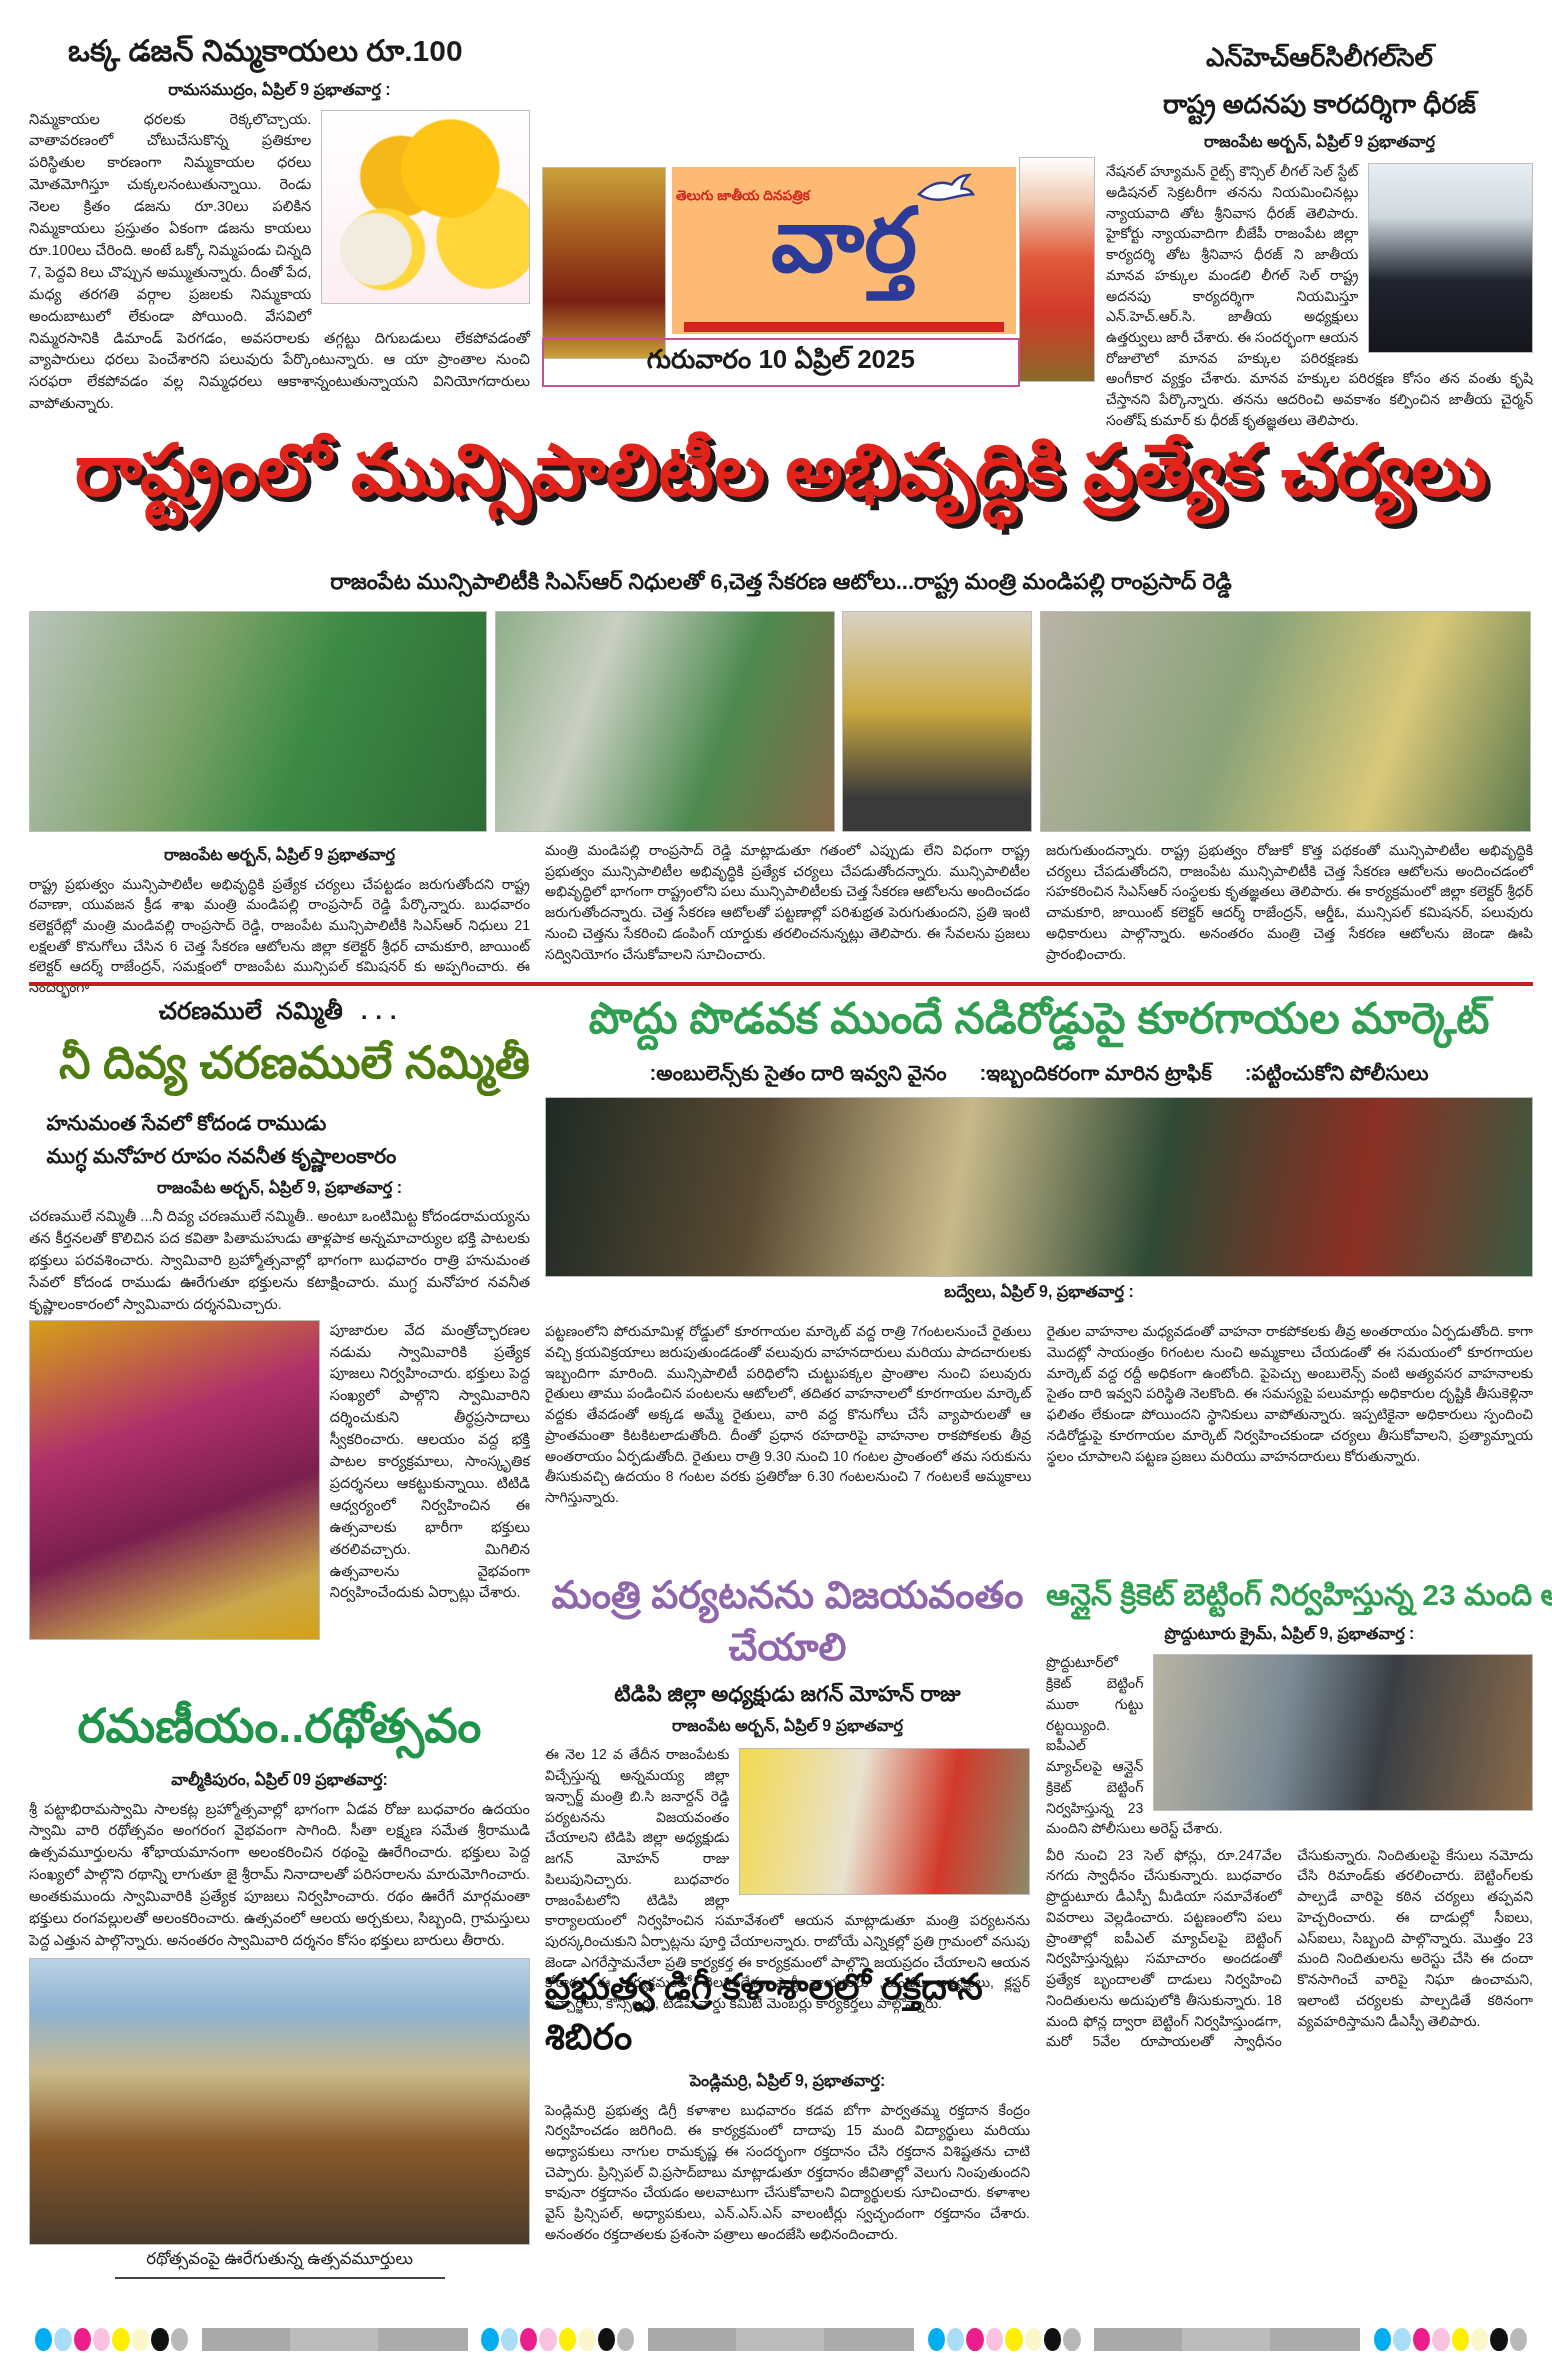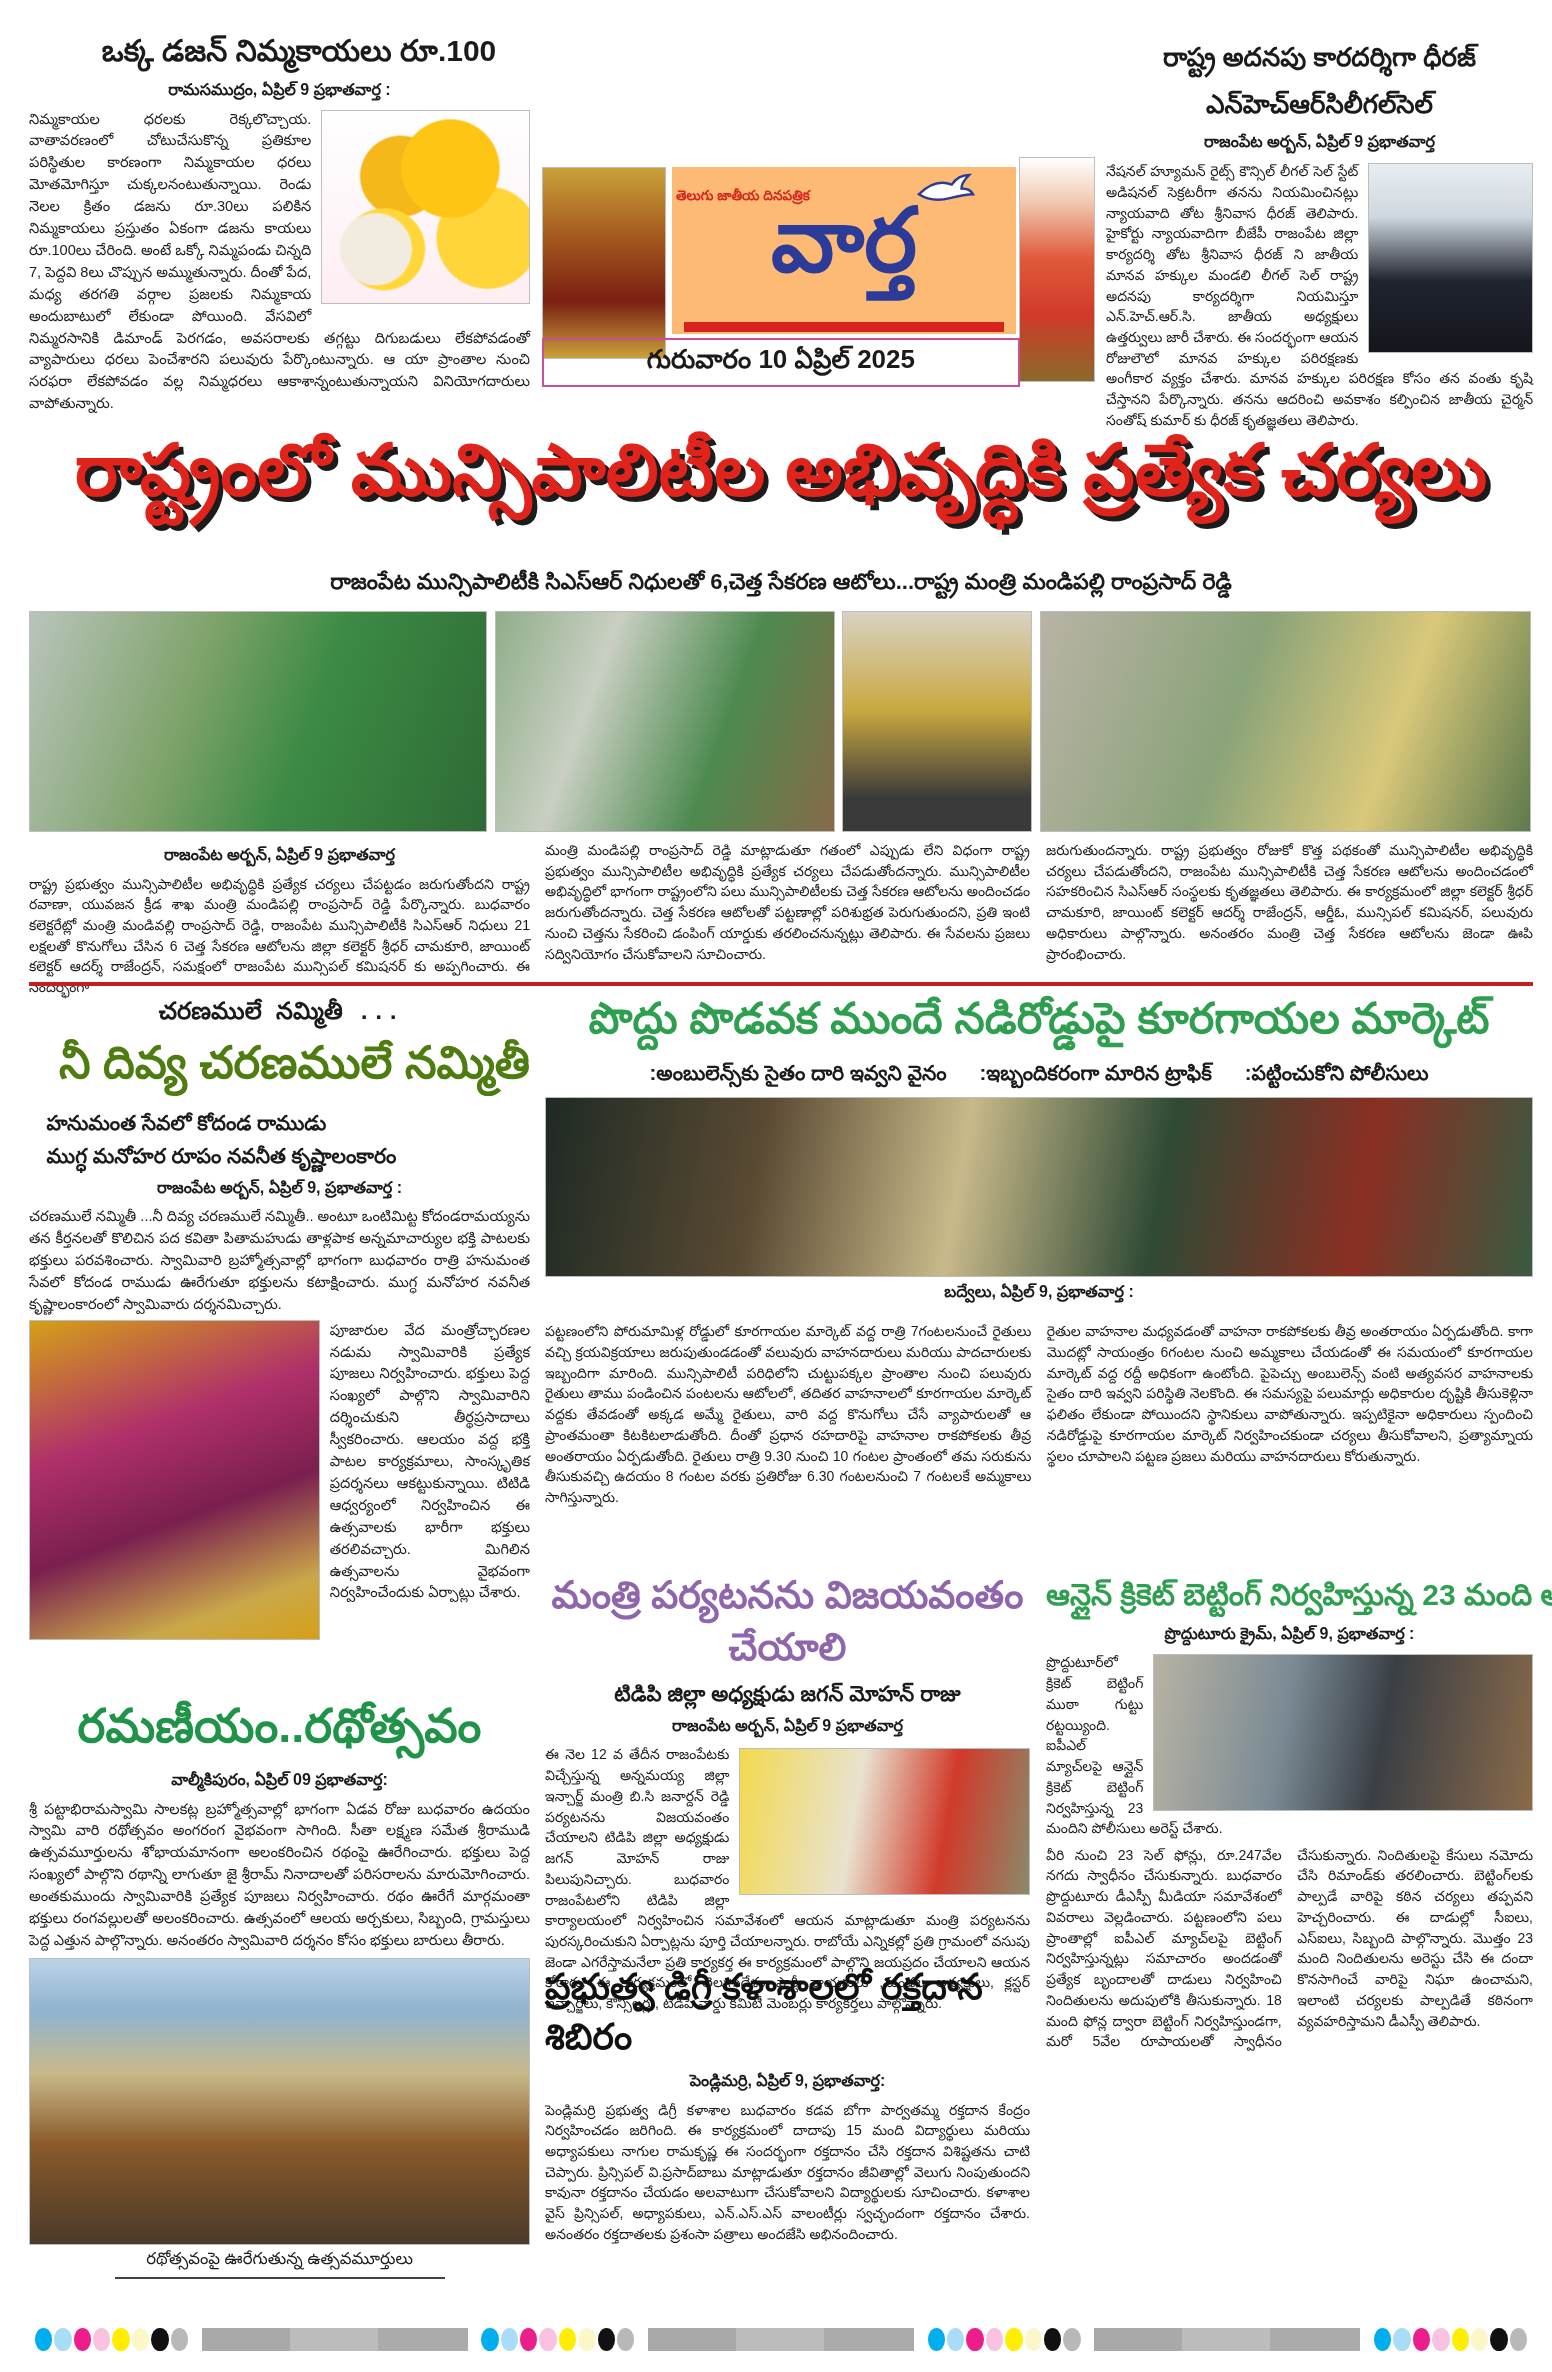--- a/index.html
+++ b/index.html
@@ -7,21 +7,21 @@
         font-family:"Liberation Sans","DejaVu Sans",sans-serif;color:#1b1b1b;overflow:hidden;}
   .abs{position:absolute;}
   .justify{text-align:justify;}
   .body-text{font-size:14.6px;line-height:1.5;}
   .body-sm{font-size:14px;line-height:1.48;}
   .dateline{font-weight:bold;font-size:16px;text-align:center;margin:5.8px 0;}
   .photo{background-color:#cccccc;border:1px solid #bdbdbd;box-sizing:border-box;}
 
   
   .lemon-art{left:29px;top:34px;width:501px;}
-  .lemon-head{font-size:30px;font-weight:bold;text-align:center;margin:0 0 3.9px 39px;}
+  .lemon-head{font-size:30px;font-weight:bold;text-align:left;margin:0 0 3.9px 39px;}
   .lemon-photo{float:right;width:209px;height:194px;margin:1.9px 0 5.8px 9.7px;
     background:
       radial-gradient(circle at 26% 72%, #f2ece0 0 17%, transparent 18%),
       radial-gradient(circle at 30% 72%, #ffd73a 0 20%, transparent 21%),
       radial-gradient(circle at 62% 30%, #ffc514 0 26%, transparent 27%),
       radial-gradient(circle at 80% 66%, #ffd53a 0 24%, transparent 25%),
       radial-gradient(circle at 38% 34%, #f5b81a 0 22%, transparent 23%),
       linear-gradient(180deg,#ffffff 0%,#fdeef2 100%);}
 
   .masthead{left:540px;top:29px;width:555px;height:355px;}
@@ -136,22 +136,22 @@
         </svg>
       </span>
       <div class="m-brand">వార్త</div>
       <div class="m-underline"></div>
     </div>
     <div class="photo m-figure"></div>
     <div class="m-datebar">గురువారం 10 ఏప్రిల్ 2025</div>
   </div>
 
   <div class="abs nhrc-art">
+    <div class="nhrc-head">ఎన్‌హెచ్‌ఆర్‌సిలీగల్‌సెల్</div>
     <div class="nhrc-head">రాష్ట్ర అదనపు కారదర్శిగా ధీరజ్</div>
-    <div class="nhrc-head">ఎన్‌హెచ్‌ఆర్‌సిలీగల్‌సెల్</div>
     <div class="dateline">రాజంపేట అర్బన్, ఏప్రిల్ 9 ప్రభాతవార్త</div>
     <div class="photo nhrc-photo"></div>
     <div class="body-sm justify">నేషనల్ హ్యూమన్ రైట్స్ కౌన్సిల్ లీగల్ సెల్ స్టేట్ అడిషనల్ సెక్రటరీగా తనను నియమించినట్లు న్యాయవాది తోట శ్రీనివాస ధీరజ్ తెలిపారు. హైకోర్టు న్యాయవాదిగా బీజేపీ రాజంపేట జిల్లా కార్యదర్శి తోట శ్రీనివాస ధీరజ్ ని జాతీయ మానవ హక్కుల మండలి లీగల్ సెల్ రాష్ట్ర అదనపు కార్యదర్శిగా నియమిస్తూ ఎన్.హెచ్.ఆర్.సి. జాతీయ అధ్యక్షులు ఉత్తర్వులు జారీ చేశారు. ఈ సందర్భంగా ఆయన రోజులౌలో మానవ హక్కుల పరిరక్షణకు అంగీకార వ్యక్తం చేశారు. మానవ హక్కుల పరిరక్షణ కోసం తన వంతు కృషి చేస్తానని పేర్కొన్నారు. తనను ఆదరించి అవకాశం కల్పించిన జాతీయ చైర్మన్ సంతోష్ కుమార్ కు ధీరజ్ కృతజ్ఞతలు తెలిపారు.</div>
   </div>
 
   <div class="abs main-head">రాష్ట్రంలో మున్సిపాలిటీల అభివృద్ధికి ప్రత్యేక చర్యలు</div>
   <div class="abs main-sub">రాజంపేట మున్సిపాలిటీకి సిఎస్ఆర్ నిధులతో 6,చెత్త సేకరణ ఆటోలు...రాష్ట్ర  మంత్రి మండిపల్లి రాంప్రసాద్ రెడ్డి</div>
 
   <div class="abs photo ph1"></div>
   <div class="abs photo ph2"></div>

